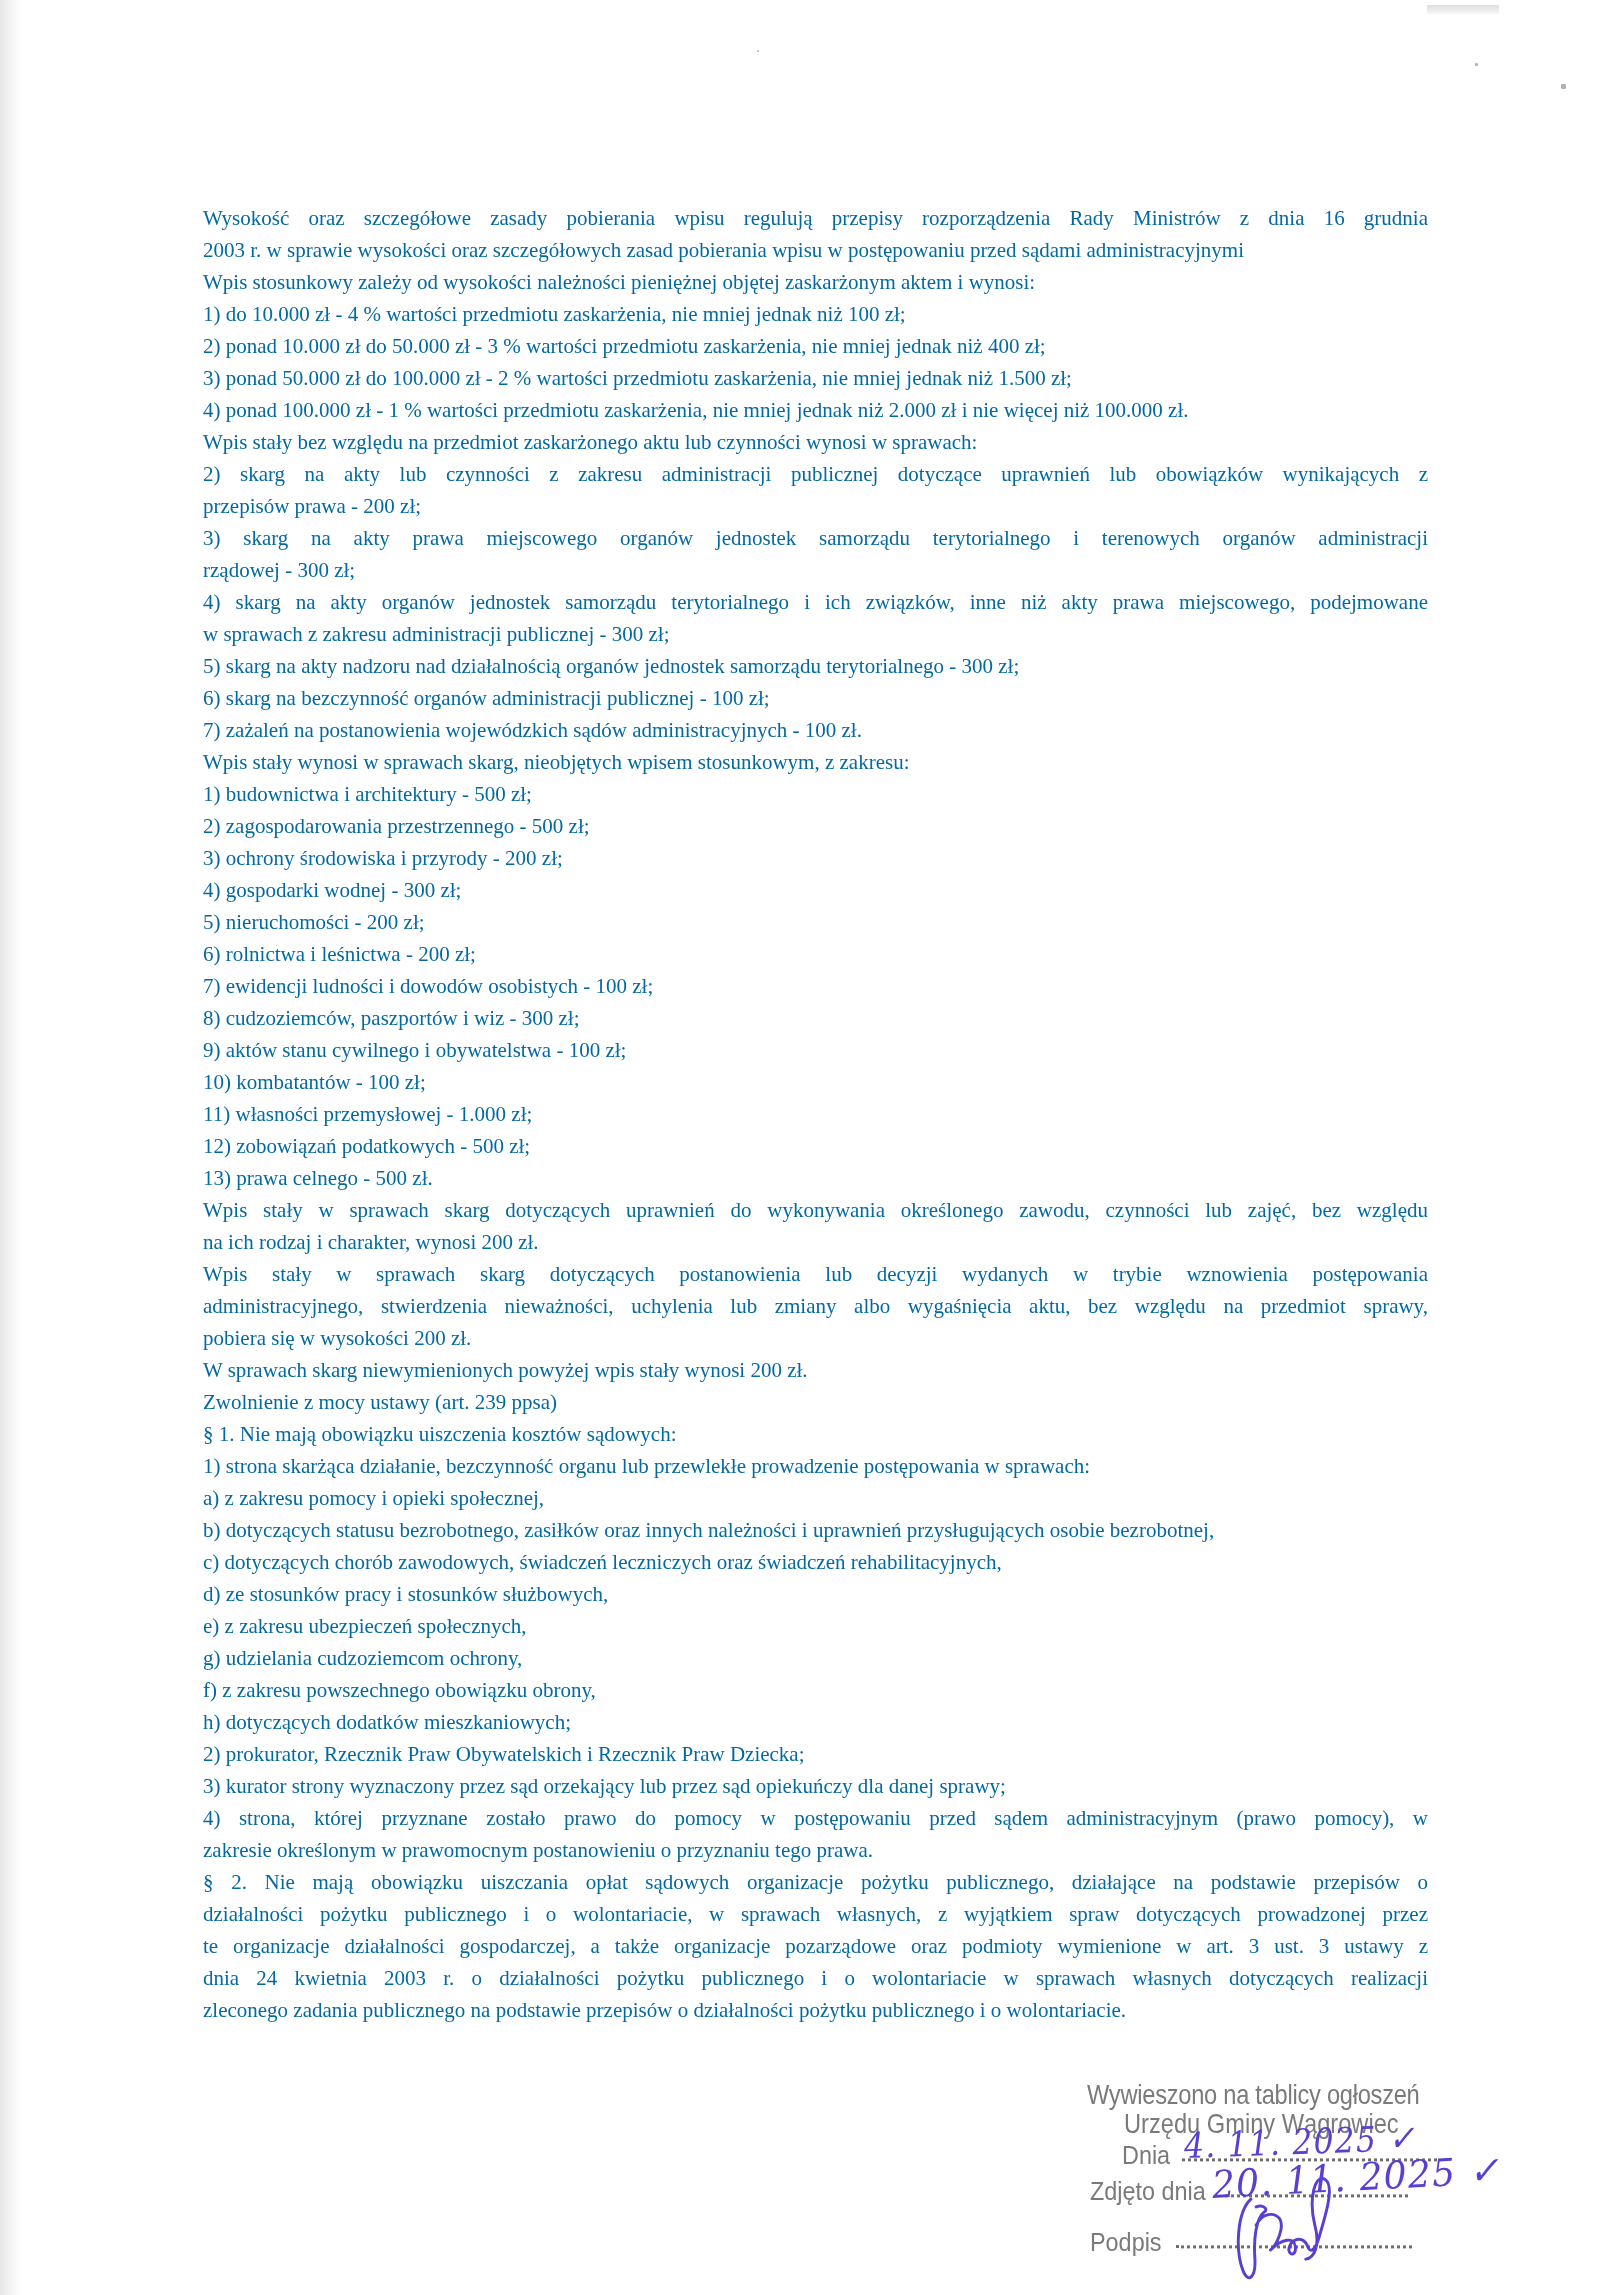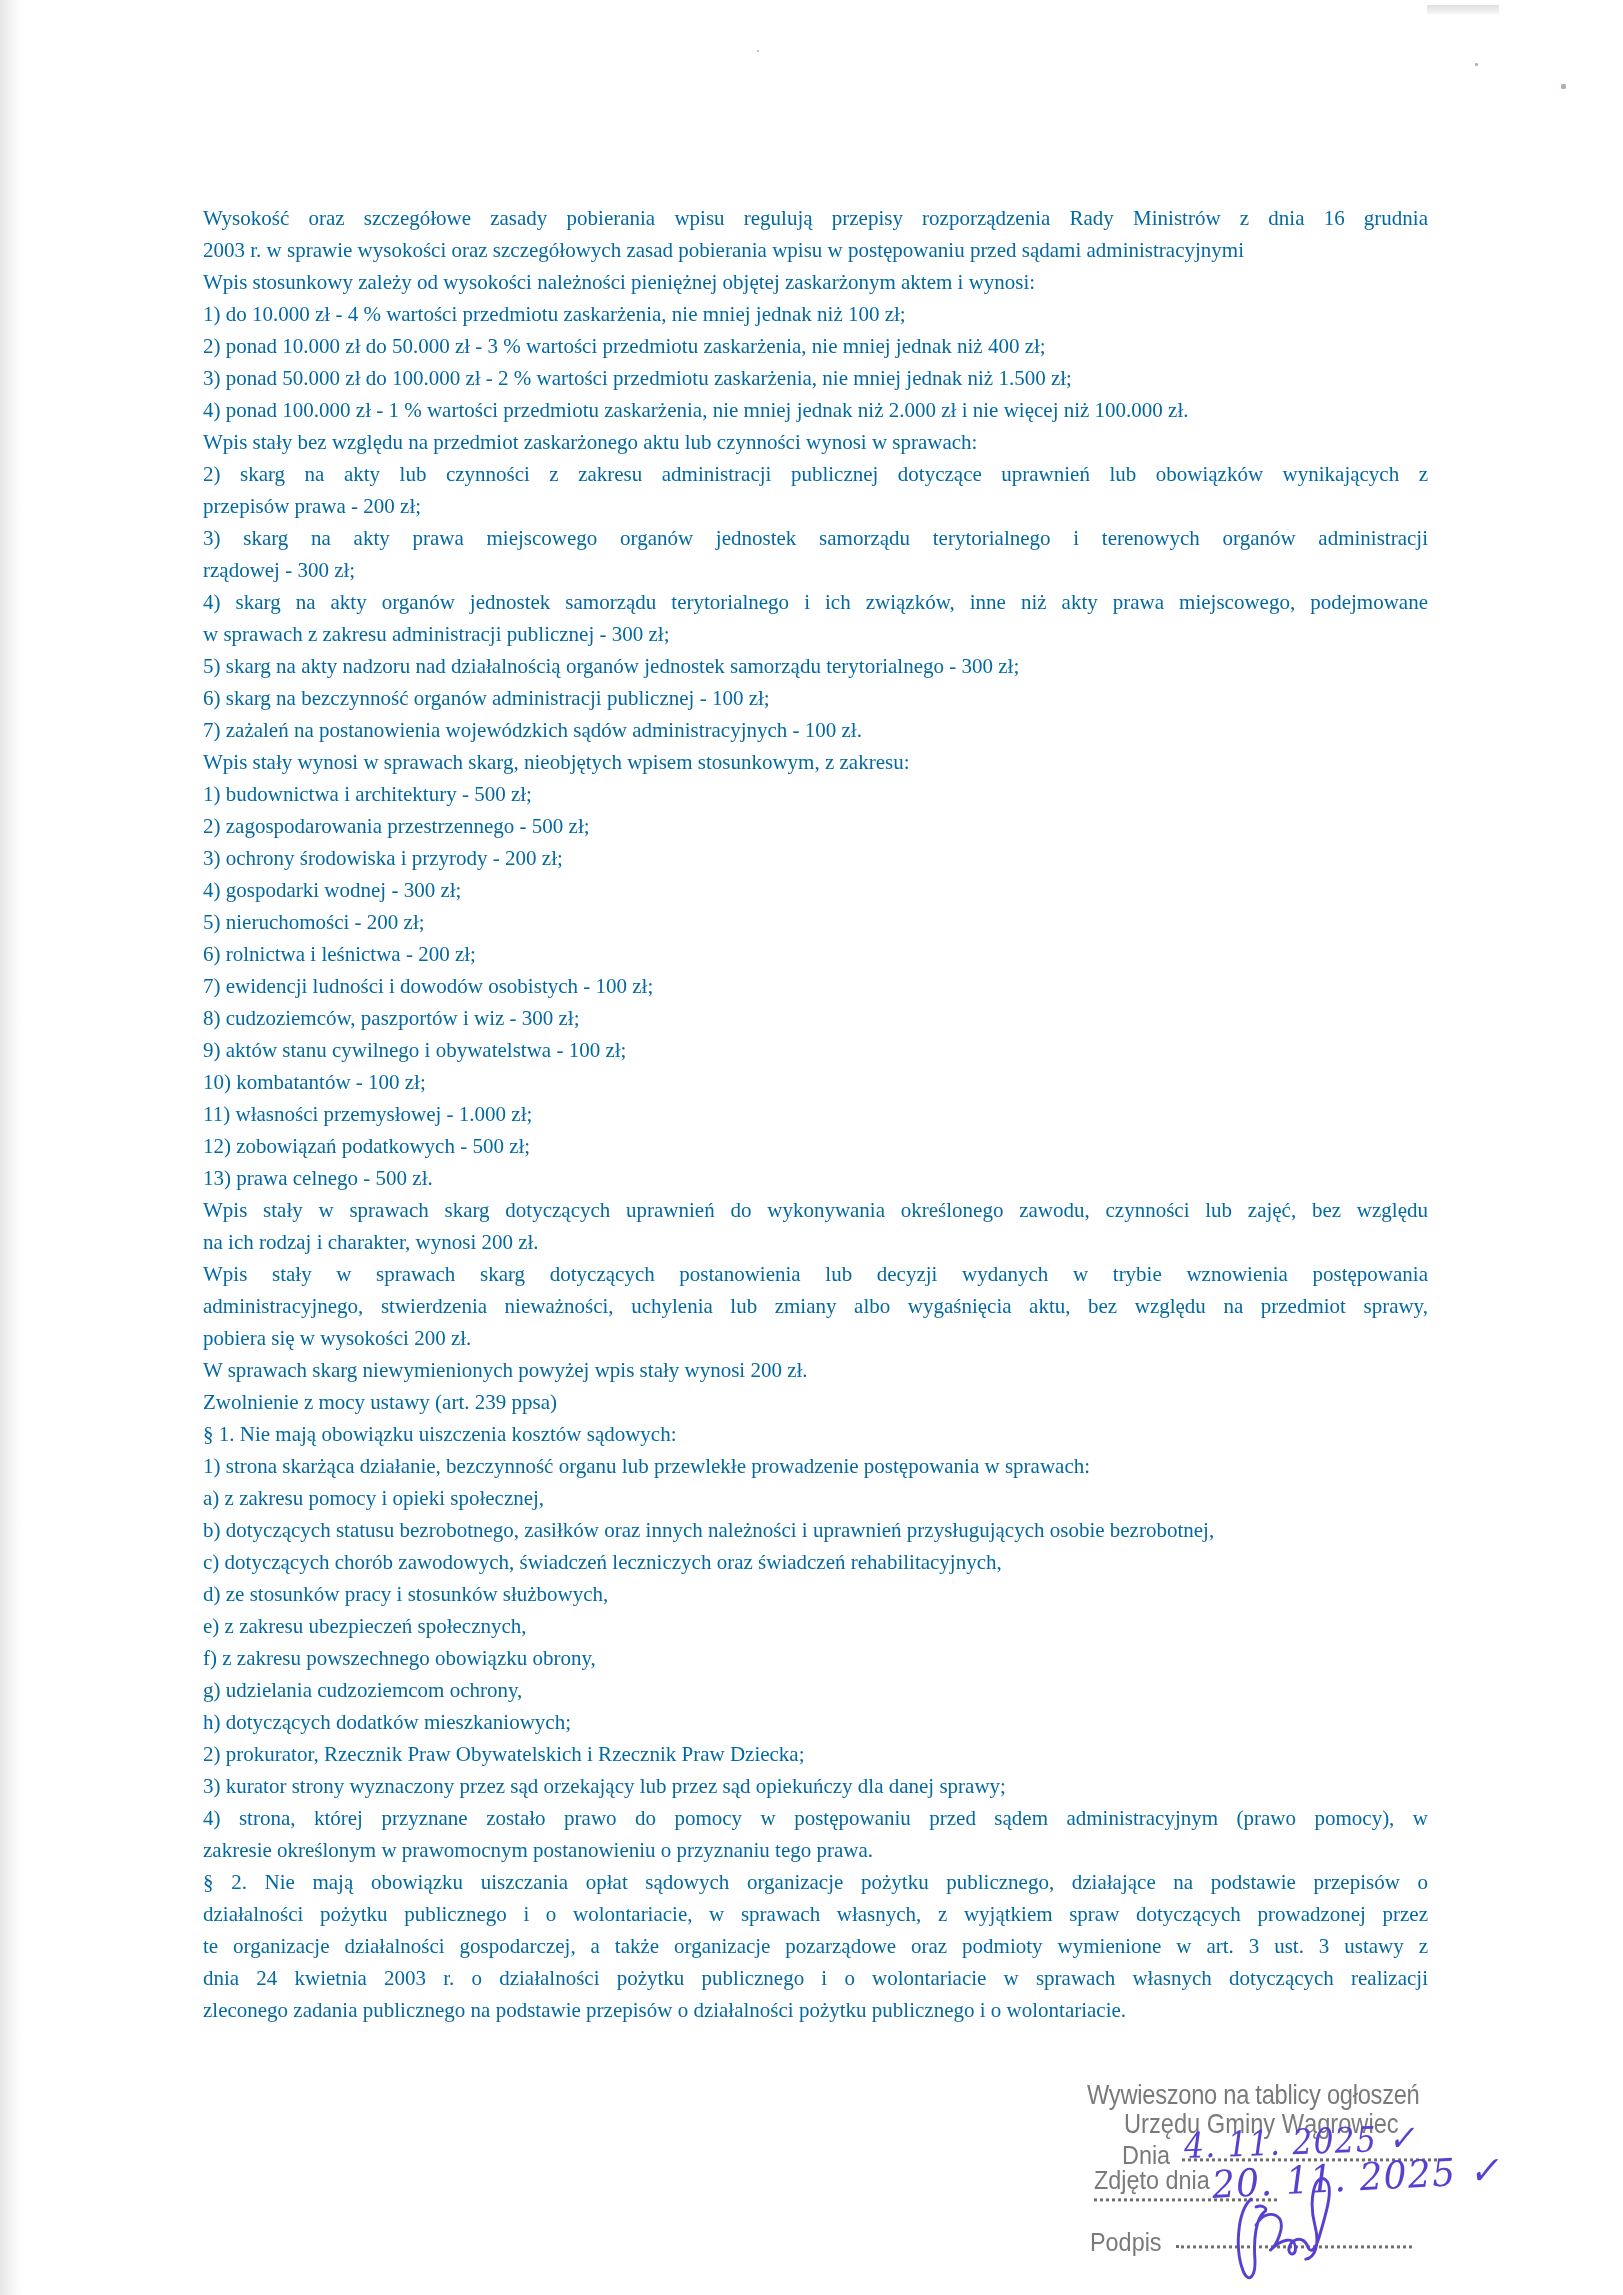--- a/index.html
+++ b/index.html
@@ -34,21 +34,21 @@
   .stamp .s-line { position: absolute; white-space: nowrap; }
   .stamp .title1 { left: 14.4px; top: 3.9px; font-size: 27.5px; letter-spacing: -0.3px; transform: scaleX(0.86); transform-origin: left top; }
   .stamp .title2 { left: 51px; top: 33px; font-size: 27.5px; transform: scaleX(0.86); transform-origin: left top; }
   .stamp .row { position: absolute; left: 17px; font-size: 26px; display: flex; align-items: baseline; }
   .stamp .row .lbl { transform: scaleX(0.9); transform-origin: left; margin-right: 2.6px; }
   .stamp .row .dots {
     display: inline-block; height: 5.2px; border-bottom: 3.9px dotted #6e6e6e;
     margin-left: 3.9px; transform: translateY(-2.6px);
   }
   .stamp .r1 { top: 65px; margin-left: 32px; }
-  .stamp .r2 { top: 90px; flex-direction: column; }
+  .stamp .r2 { top: 101px; }
   .stamp .r3 { top: 134px; margin-top: 18px; }
   .hand {
     position: absolute; font-family: "DejaVu Serif", serif; font-style: italic;
     color: #5b3fd0; white-space: nowrap; letter-spacing: 1.3px;
   }
   .hand.d1 { left: 111px; top: 51px; font-size: 35px; transform: rotate(-2deg) scaleX(0.9); transform-origin: left; }
   .hand.d2 { left: 139px; top: 88px; font-size: 38px; transform: rotate(-3deg) scaleX(0.95); transform-origin: left; }
   .signature { position: absolute; left: 144px; top: 98px; width: 137px; height: 111px; }
 </style>
 </head>
@@ -99,22 +99,22 @@
     <div class="ln">pobiera się w wysokości 200 zł.</div>
     <div class="ln">W sprawach skarg niewymienionych powyżej wpis stały wynosi 200 zł.</div>
     <div class="ln">Zwolnienie z mocy ustawy (art. 239 ppsa)</div>
     <div class="ln">§  1.  Nie mają obowiązku uiszczenia kosztów sądowych:</div>
     <div class="ln">1) strona skarżąca działanie, bezczynność organu lub przewlekłe prowadzenie postępowania w sprawach:</div>
     <div class="ln">a) z zakresu pomocy i opieki społecznej,</div>
     <div class="ln">b) dotyczących statusu bezrobotnego, zasiłków oraz innych należności i uprawnień przysługujących osobie bezrobotnej,</div>
     <div class="ln">c) dotyczących chorób zawodowych, świadczeń leczniczych oraz świadczeń rehabilitacyjnych,</div>
     <div class="ln">d) ze stosunków pracy i stosunków służbowych,</div>
     <div class="ln">e) z zakresu ubezpieczeń społecznych,</div>
+    <div class="ln">g) udzielania cudzoziemcom ochrony,</div>
     <div class="ln">f) z zakresu powszechnego obowiązku obrony,</div>
-    <div class="ln">g) udzielania cudzoziemcom ochrony,</div>
     <div class="ln">h) dotyczących dodatków mieszkaniowych;</div>
     <div class="ln">2) prokurator, Rzecznik Praw Obywatelskich i Rzecznik Praw Dziecka;</div>
     <div class="ln">3) kurator strony wyznaczony przez sąd orzekający lub przez sąd opiekuńczy dla danej sprawy;</div>
     <div class="ln j">4) strona, której przyznane zostało prawo do pomocy w postępowaniu przed sądem administracyjnym (prawo pomocy), w</div>
     <div class="ln">zakresie określonym w prawomocnym postanowieniu o przyznaniu tego prawa.</div>
     <div class="ln j">§  2.  Nie mają obowiązku uiszczania opłat sądowych organizacje pożytku publicznego, działające na podstawie przepisów o</div>
     <div class="ln j">działalności pożytku publicznego i o wolontariacie, w sprawach własnych, z wyjątkiem spraw dotyczących prowadzonej przez</div>
     <div class="ln j">te organizacje działalności gospodarczej, a także organizacje pozarządowe oraz podmioty wymienione w art. 3 ust. 3 ustawy z</div>
     <div class="ln j">dnia 24 kwietnia 2003 r. o działalności pożytku publicznego i o wolontariacie  w sprawach własnych dotyczących realizacji</div>
     <div class="ln">zleconego zadania publicznego na podstawie przepisów o działalności pożytku publicznego i o wolontariacie.</div>

